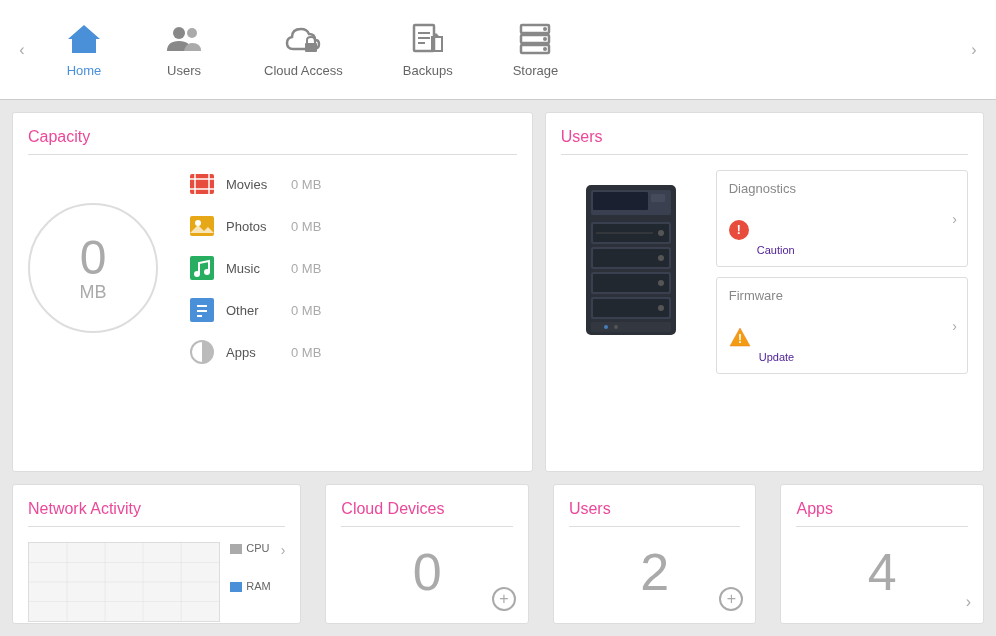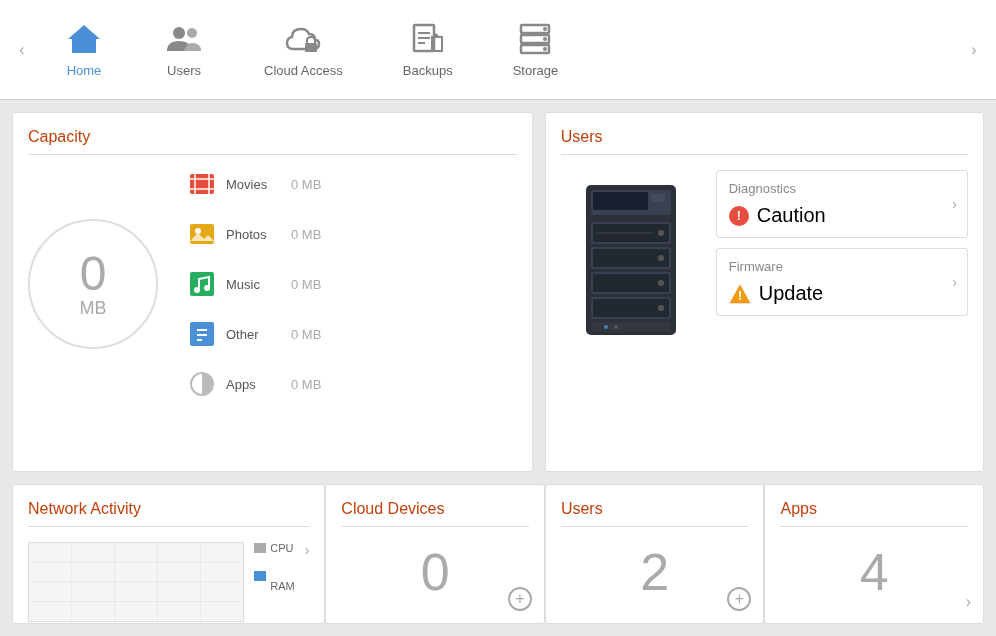--- a/index.html
+++ b/index.html
@@ -68,36 +68,36 @@
     }
 
     .top-panels {
       display: flex;
       gap: 12px;
       flex: 1;
     }
 
     .bottom-panels {
       display: flex;
-      gap: 0;
+      gap: 24px;
       height: 140px;
     }
 
     
     .panel {
       background: white;
       border: 1px solid #ddd;
       border-radius: 3px;
       padding: 15px;
       position: relative;
     }
 
     .panel-title {
       font-size: 16px;
-      color: #c2410c;
+      color: #ec4899;
       margin-bottom: 15px;
       font-weight: normal;
       border-bottom: 1px solid #ddd;
       padding-bottom: 8px;
     }
 
     
     .capacity-panel {
       flex: 1.2;
     }
@@ -122,21 +122,21 @@
       color: #aaa;
       line-height: 1;
     }
     .capacity-unit {
       font-size: 18px;
       color: #aaa;
     }
     .capacity-legend {
       display: flex;
       flex-direction: column;
-      gap: 22px;
+      gap: 14px;
     }
     .legend-item {
       display: flex;
       align-items: center;
       gap: 10px;
     }
     .legend-icon {
       width: 28px;
       height: 28px;
       display: flex;
@@ -195,22 +195,23 @@
     }
     .status-card-arrow {
       position: absolute;
       right: 10px;
       top: 50%;
       transform: translateY(-50%);
       color: #aaa;
       font-size: 14px;
     }
     .status-text {
-      font-size: 20px;
-      color: #000000;
+      font-size: 11px;
+      color: #4c1d95;
+      margin-top: 40px;
     }
 
     
     .network-panel {
       flex: 1.2;
     }
     .cloud-devices-panel {
       flex: 0.8;
     }
     .users-panel {
@@ -262,21 +263,21 @@
     .network-chart {
       flex: 1;
       height: 80px;
       border: 1px solid #ddd;
       background: #f5f5f5;
       position: relative;
       overflow: hidden;
     }
     .network-legend-item {
       display: flex;
-      align-items: center;
+      align-items: flex-end;
       gap: 4px;
     }
     .legend-color-box {
       width: 12px;
       height: 10px;
     }
     .chart-arrow {
       display: flex;
       align-items: center;
       color: #aaa;

